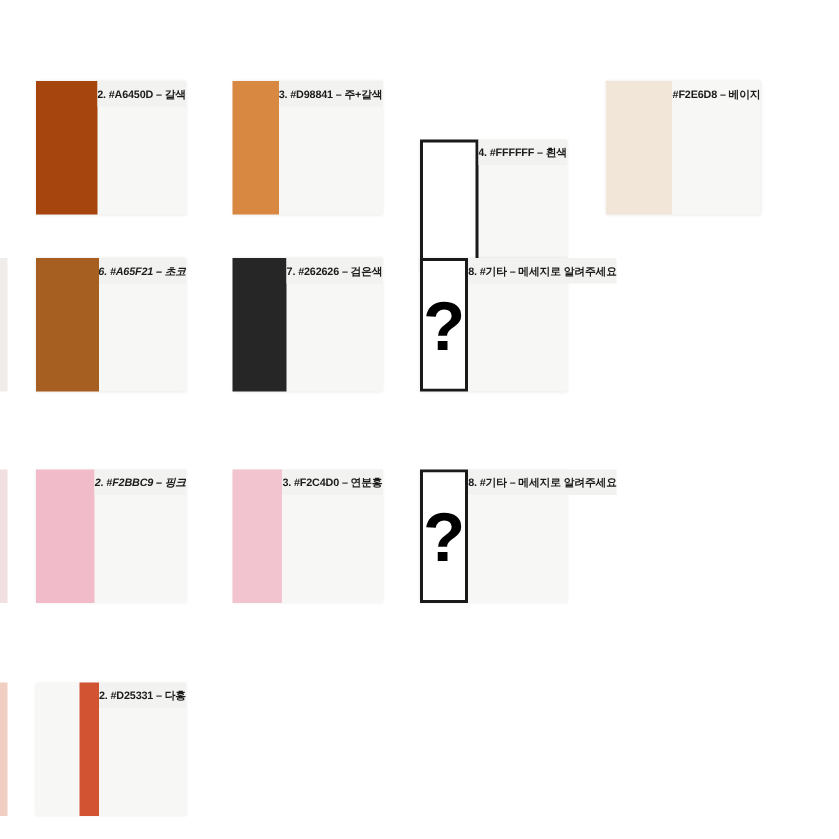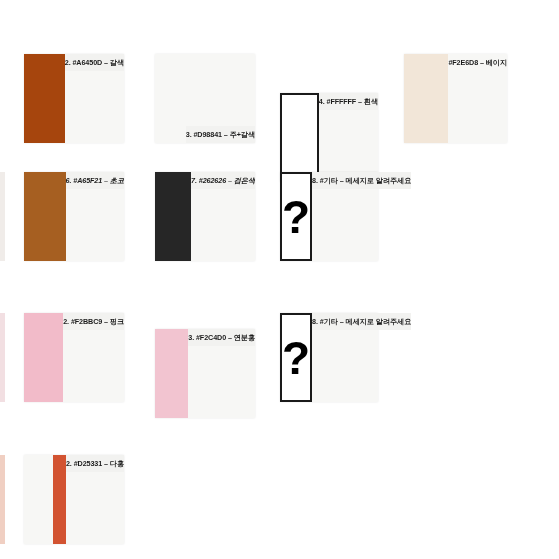--- a/index.html
+++ b/index.html
@@ -78,51 +78,51 @@
 <body>
 
 <div id="canvas" style="background: rgb(255, 255, 255);">
     <div class="edge-sliver" style="top: 172px; height: 89px; background: rgb(240, 236, 233);"></div>
     <div class="edge-sliver" style="top: 313px; height: 89px; background: rgb(242, 223, 226);"></div>
     <div class="edge-sliver" style="top: 455px; height: 89px; background: rgb(240, 207, 194);"></div>
     <div class="swatch-card" style="left: 24px; top: 54px; width: 100px; height: 89px;">
       <div class="swatch-color" style="background: rgb(166, 69, 13);"></div>
       <div class="swatch-label">2. #A6450D – 갈색</div>
     </div>
-    <div class="swatch-card" style="left: 155px; top: 54px; width: 100px; height: 89px; align-items: flex-end;">
+    <div class="swatch-card" style="left: 155px; top: 54px; width: 100px; height: 89px;">
       <div class="swatch-color" style="background: rgb(217, 136, 65);"></div>
       <div class="swatch-label">3. #D98841 – 주+갈색</div>
     </div>
     <div class="swatch-card" style="left: 280px; top: 54px; width: 98px; height: 89px; margin-top: 39px;">
       <div class="swatch-color outlined" style="background: rgb(255, 255, 255);"></div>
       <div class="swatch-label">4. #FFFFFF – 흰색</div>
     </div>
     <div class="swatch-card" style="left: 404px; top: 54px; width: 103px; height: 89px;">
       <div class="swatch-color" style="background: rgb(242, 230, 216);"></div>
       <div class="swatch-label plain-bg">#F2E6D8 – 베이지</div>
     </div>
     <div class="swatch-card" style="left: 24px; top: 172px; width: 100px; height: 89px; font-style: italic;">
       <div class="swatch-color" style="background: rgb(166, 95, 33);"></div>
       <div class="swatch-label">6. #A65F21 – 초코</div>
     </div>
-    <div class="swatch-card" style="left: 155px; top: 172px; width: 100px; height: 89px; font-style: italic;">
+    <div class="swatch-card" style="left: 155px; top: 172px; width: 100px; height: 89px;">
       <div class="swatch-color" style="background: rgb(38, 38, 38);"></div>
       <div class="swatch-label">7. #262626 – 검은색</div>
     </div>
     <div class="swatch-card" style="left: 280px; top: 172px; width: 98px; height: 89px;">
       <div class="swatch-color outlined" style="background: rgb(255, 255, 255);">
         <div class="qmark">?</div>
       </div>
       <div class="swatch-label">8. #기타 – 메세지로 알려주세요</div>
     </div>
-    <div class="swatch-card" style="left: 24px; top: 313px; width: 100px; height: 89px;">
+    <div class="swatch-card" style="left: 24px; top: 313px; width: 100px; height: 89px; font-style: italic;">
       <div class="swatch-color" style="background: rgb(242, 187, 201);"></div>
       <div class="swatch-label">2. #F2BBC9 – 핑크</div>
     </div>
-    <div class="swatch-card" style="left: 155px; top: 329px; width: 100px; height: 89px;">
+    <div class="swatch-card" style="left: 155px; top: 313px; width: 100px; height: 89px;">
       <div class="swatch-color" style="background: rgb(242, 196, 208);"></div>
       <div class="swatch-label">3. #F2C4D0 – 연분홍</div>
     </div>
     <div class="swatch-card" style="left: 280px; top: 313px; width: 98px; height: 89px;">
       <div class="swatch-color outlined" style="background: rgb(255, 255, 255);">
         <div class="qmark">?</div>
       </div>
       <div class="swatch-label">8. #기타 – 메세지로 알려주세요</div>
     </div>
     <div class="swatch-card" style="left: 24px; top: 455px; width: 100px; height: 89px; padding-left: 29px;">

